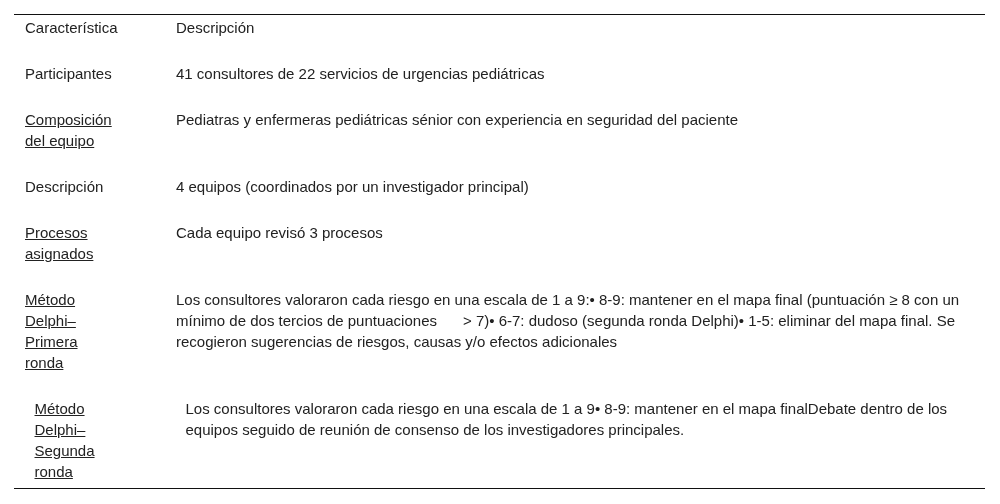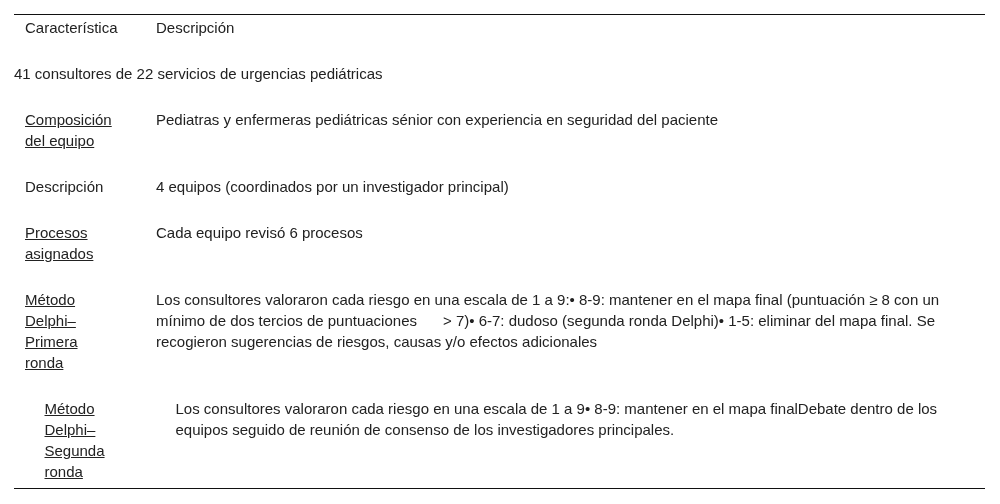--- a/index.html
+++ b/index.html
@@ -1,50 +1,51 @@
 <!DOCTYPE html>
 <html><head>
   <meta charset="utf-8">
   <style>
     html, body { margin: 0; padding: 0; background: #ffffff; }
     body { width: 1000px; height: 504px; position: relative; overflow: hidden;
       font-family: "Liberation Sans", sans-serif; font-size: 15px; color: #222222; }
     .table { position: absolute; left: 14px; top: 14px; width: 971px;
       border-top: 1.5px solid #111; border-bottom: 1.5px solid #111; }
-    .row { display: flex; line-height: 21px; }
+    .row { display: flex; line-height: 21px; gap: 20px; }
     .cell-k { width: 142px; padding-left: 11px; box-sizing: border-box; }
     .cell-v { width: 800px; }
     .row.header { padding-top: 2px; padding-bottom: 25px; }
     .row.body { padding-bottom: 25px; }
     .row.last { padding-bottom: 6px; justify-content: center; }
     .k-narrow { width: 110px; padding-left: 11px; box-sizing: border-box; margin-right: 32px; text-decoration: underline; }
     .gap { display: inline-block; width: 26px; }
   </style>
 </head>
 <body>
 
 <div class="table">
   <div class="row header">
     <div class="cell-k">Característica</div>
     <div class="cell-v">Descripción</div>
   </div>
   <div class="row body">
+    <div class="cell-k">Participantes</div>
     <div class="cell-v">41 consultores de 22 servicios de urgencias pediátricas</div>
   </div>
   <div class="row body">
     <div class="k-narrow">Composición del equipo</div>
     <div class="cell-v">Pediatras y enfermeras pediátricas sénior con experiencia en seguridad del paciente</div>
   </div>
   <div class="row body">
     <div class="cell-k">Descripción</div>
     <div class="cell-v">4 equipos (coordinados por un investigador principal)</div>
   </div>
   <div class="row body">
     <div class="k-narrow">Procesos asignados</div>
-    <div class="cell-v">Cada equipo revisó 6 procesos</div>
+    <div class="cell-v">Cada equipo revisó 3 procesos</div>
   </div>
   <div class="row body">
     <div class="k-narrow" style="width:90px;margin-right:52px">Método Delphi–Primera ronda</div>
     <div class="cell-v" style="width:790px"><span>Los consultores valoraron cada riesgo en una escala de 1 a 9:• 8-9: mantener en el mapa final (puntuación ≥ 8 con un mínimo de dos tercios de puntuaciones</span><span class="gap"></span><span>&gt; 7)• 6-7: dudoso (segunda ronda Delphi)• 1-5: eliminar del mapa final. Se recogieron sugerencias de riesgos, causas y/o efectos adicionales</span></div>
   </div>
   <div class="row last">
     <div class="k-narrow" style="width:90px;margin-right:52px">Método Delphi–Segunda ronda</div>
     <div class="cell-v" style="width:790px">Los consultores valoraron cada riesgo en una escala de 1 a 9• 8-9: mantener en el mapa finalDebate dentro de los equipos seguido de reunión de consenso de los investigadores principales.</div>
   </div>
 </div>

